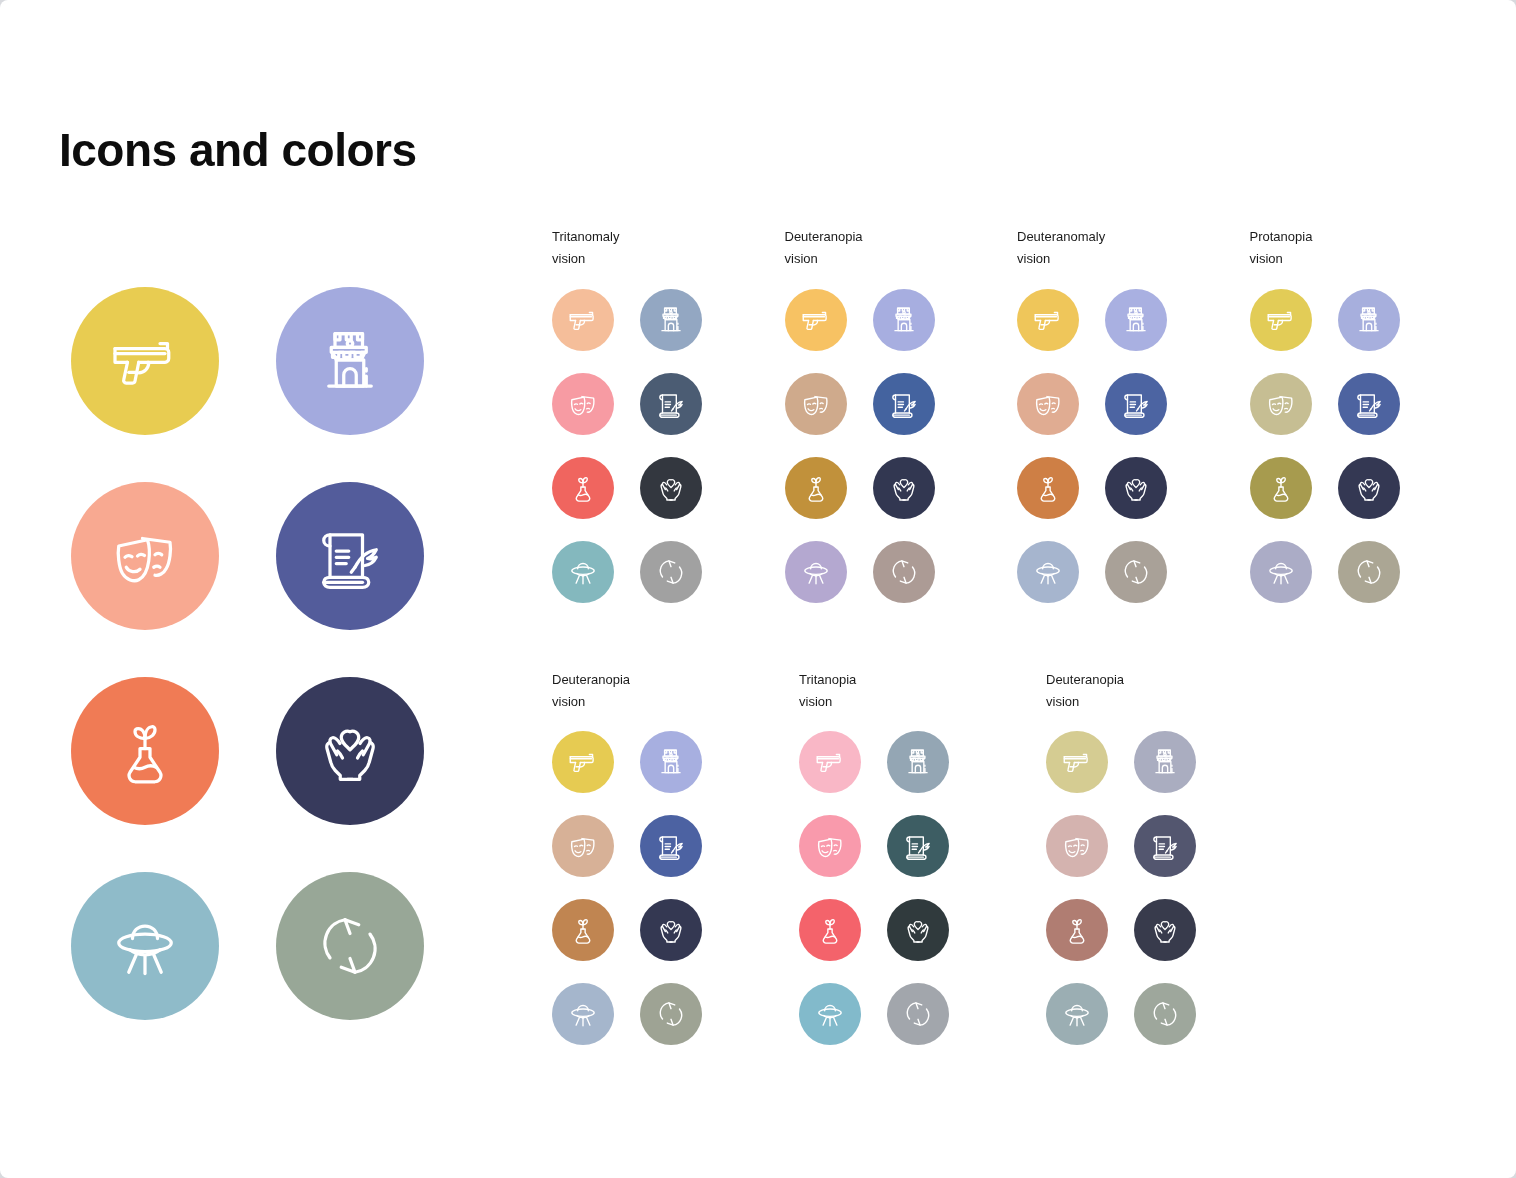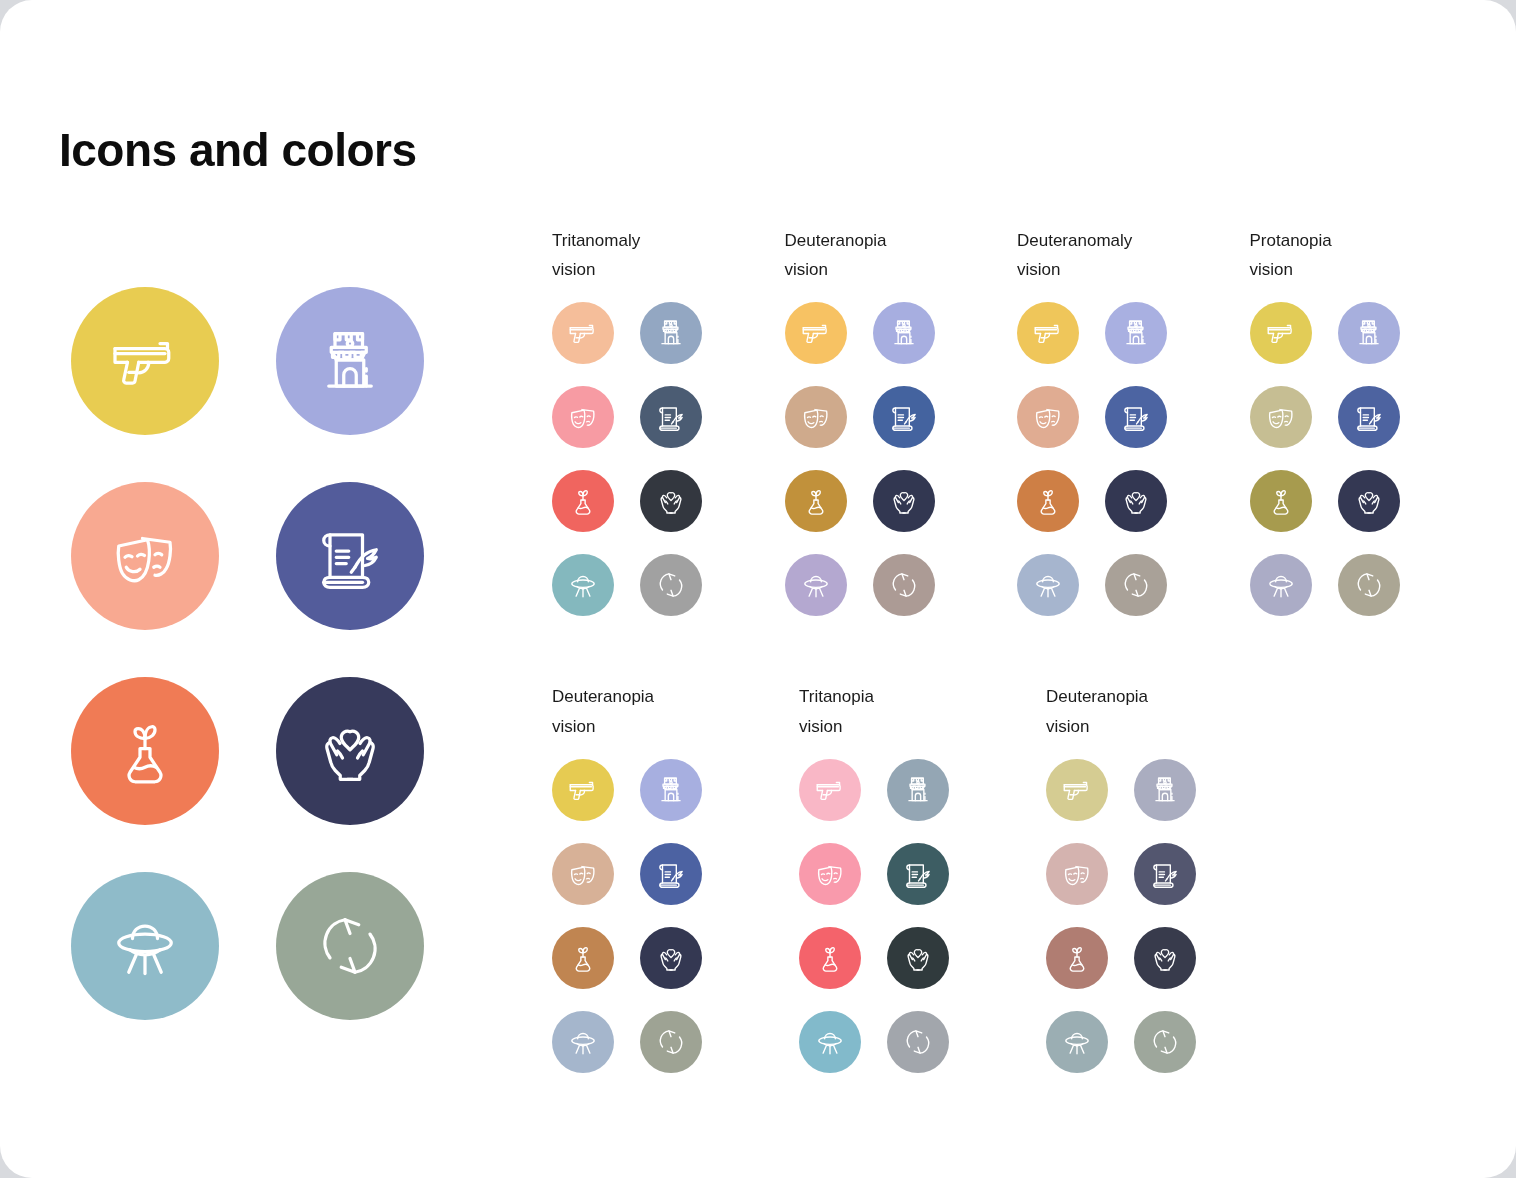--- a/index.html
+++ b/index.html
@@ -6,21 +6,21 @@
   body{
     width:1516px;height:1178px;
     background:#d8dade;
     font-family:"Liberation Sans", sans-serif;
     overflow:hidden;
   }
   .card{
     position:absolute;left:0;top:0;
     width:1516px;height:1178px;
     background:#ffffff;
-    border-radius:32px;
+    border-radius:8px;
     overflow:hidden;
   }
   .page-title{
     position:absolute;left:59px;top:92px;
     font-size:46px;font-weight:bold;color:#0d0d0d;
     letter-spacing:-0.5px;
   }
   
   .main-grid{
     position:absolute;left:71px;top:287px;
@@ -32,21 +32,21 @@
   .main-grid .spacer{width:57px;}
   .circle{border-radius:50%;display:flex;align-items:center;justify-content:center;}
   .circle svg{display:block;}
   .c-lg{width:148px;height:148px;}
   .c-lg svg{width:80px;height:80px;}
   
   .palettes{position:absolute;left:552px;top:226px;width:930px;}
   .pal-row{display:flex;}
   .pal-block{width:247px;}
   .pal-label{
-    font-size:17px;color:#1b1b1b;line-height:1.72;
+    font-size:13px;color:#1b1b1b;line-height:1.72;
     margin:0 0 18px 0;white-space:pre-line;font-weight:400;
   }
   .pal-grid{
     display:grid;
     grid-template-columns:62px 26px 62px;
     grid-auto-rows:62px;
     row-gap:22px;
   }
   .pal-grid .spacer{width:26px;}
   .c-sm{width:62px;height:62px;}

